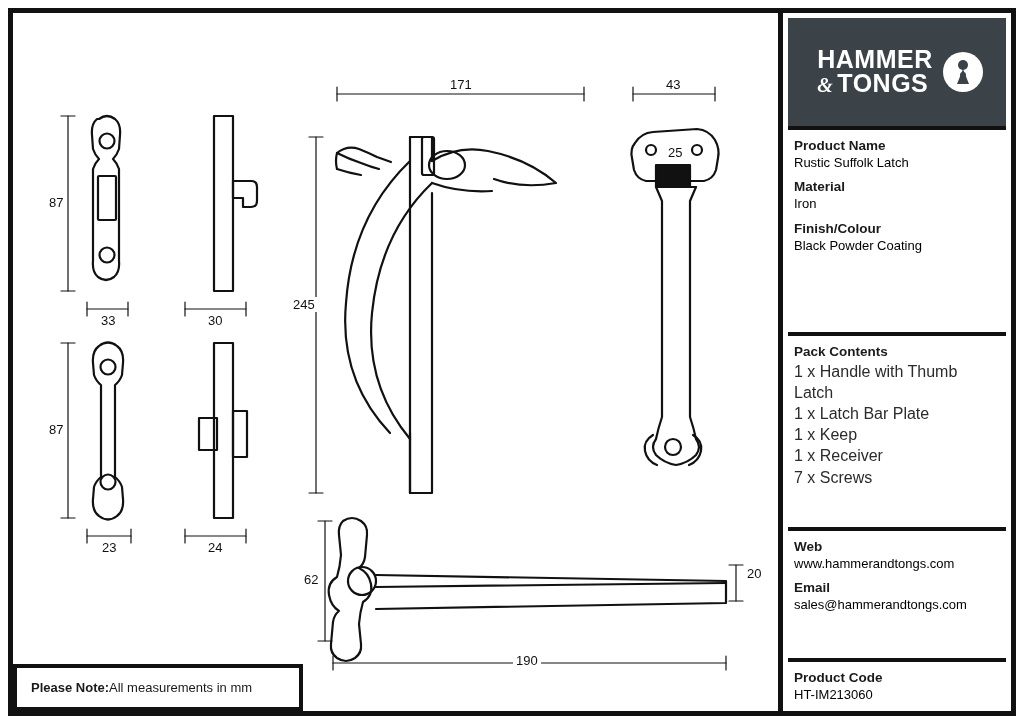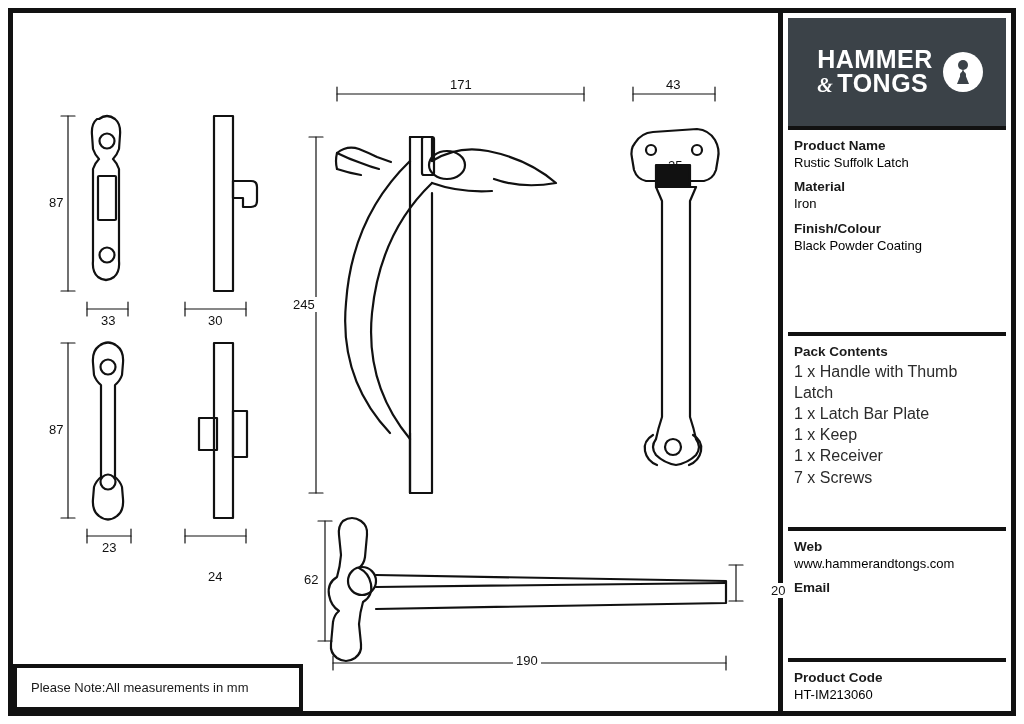--- a/index.html
+++ b/index.html
@@ -309,35 +309,35 @@
       </g>
     </svg>
 
     
     <span class="dim-label" style="left:33px; top:182px;">87</span>
     <span class="dim-label" style="left:85px; top:300px;">33</span>
     <span class="dim-label" style="left:192px; top:300px;">30</span>
 
     <span class="dim-label" style="left:33px; top:409px;">87</span>
     <span class="dim-label" style="left:86px; top:527px;">23</span>
-    <span class="dim-label" style="left:192px; top:556px;">24</span>
+    <span class="dim-label" style="left:192px; top:527px;">24</span>
 
     <span class="dim-label" style="left:434px; top:64px;">171</span>
     <span class="dim-label" style="left:277px; top:284px;">245</span>
 
     <span class="dim-label" style="left:650px; top:64px;">43</span>
-    <span class="dim-label" style="left:652px; top:145px; background:transparent;">25</span>
+    <span class="dim-label" style="left:652px; top:132px; background:transparent;">25</span>
 
     <span class="dim-label" style="left:288px; top:559px;">62</span>
-    <span class="dim-label" style="left:731px; top:570px;margin-left:24px;">20</span>
+    <span class="dim-label" style="left:731px; top:553px;">20</span>
     <span class="dim-label" style="left:500px; top:640px;">190</span>
   </div>
 
   <div class="note-box">
-    <span style="font-weight:normal;">Please Note:</span>
+    <span style="font-weight:bold;">Please Note:</span>
       <span> All measurements in mm</span>
   </div>
 
   <div class="info-panel">
 
     <div class="logo-block">
       <div class="logo-inner">
         <div class="logo-text">
           <div class="logo-line1">HAMMER</div>
           <div class="logo-line2">
@@ -368,20 +368,21 @@
         <li>1 x Keep</li>
         <li>1 x Receiver</li>
         <li>7 x Screws</li>
       </ul>
     </div>
 
     <div class="section sec-border-top" style="top:514px; height:131px;">
       <p class="sec-title">Web</p>
       <p class="sec-body">www.hammerandtongs.com</p>
       <p class="sec-title">Email</p>
+      <p class="sec-body">sales@hammerandtongs.com</p>
     </div>
 
     <div class="section sec-border-top" style="top:645px; height:51px;">
       <p class="sec-title">Product Code</p>
       <p class="sec-body">HT-IM213060</p>
     </div>
 
   </div>
 </div>
 

